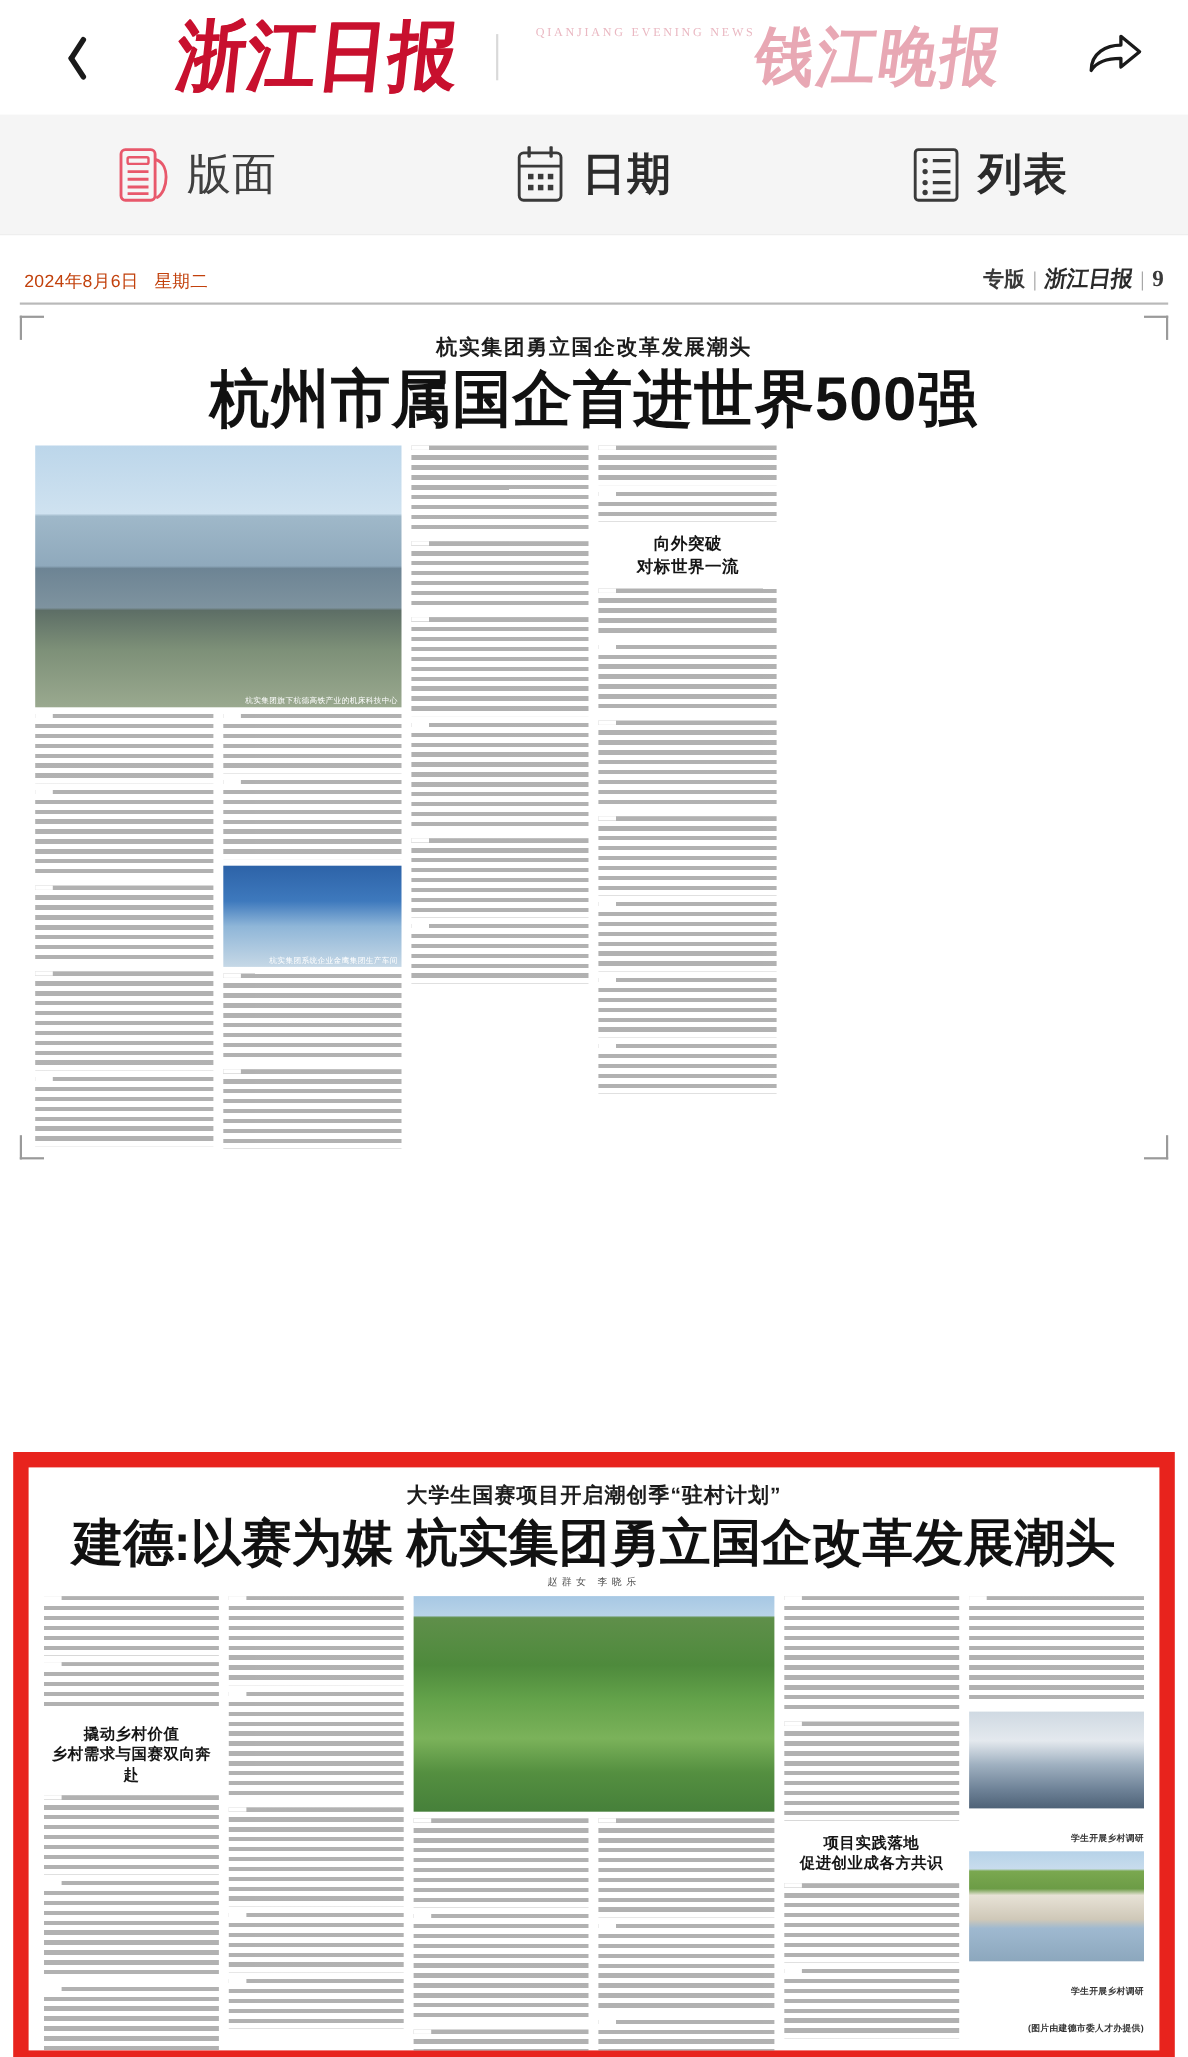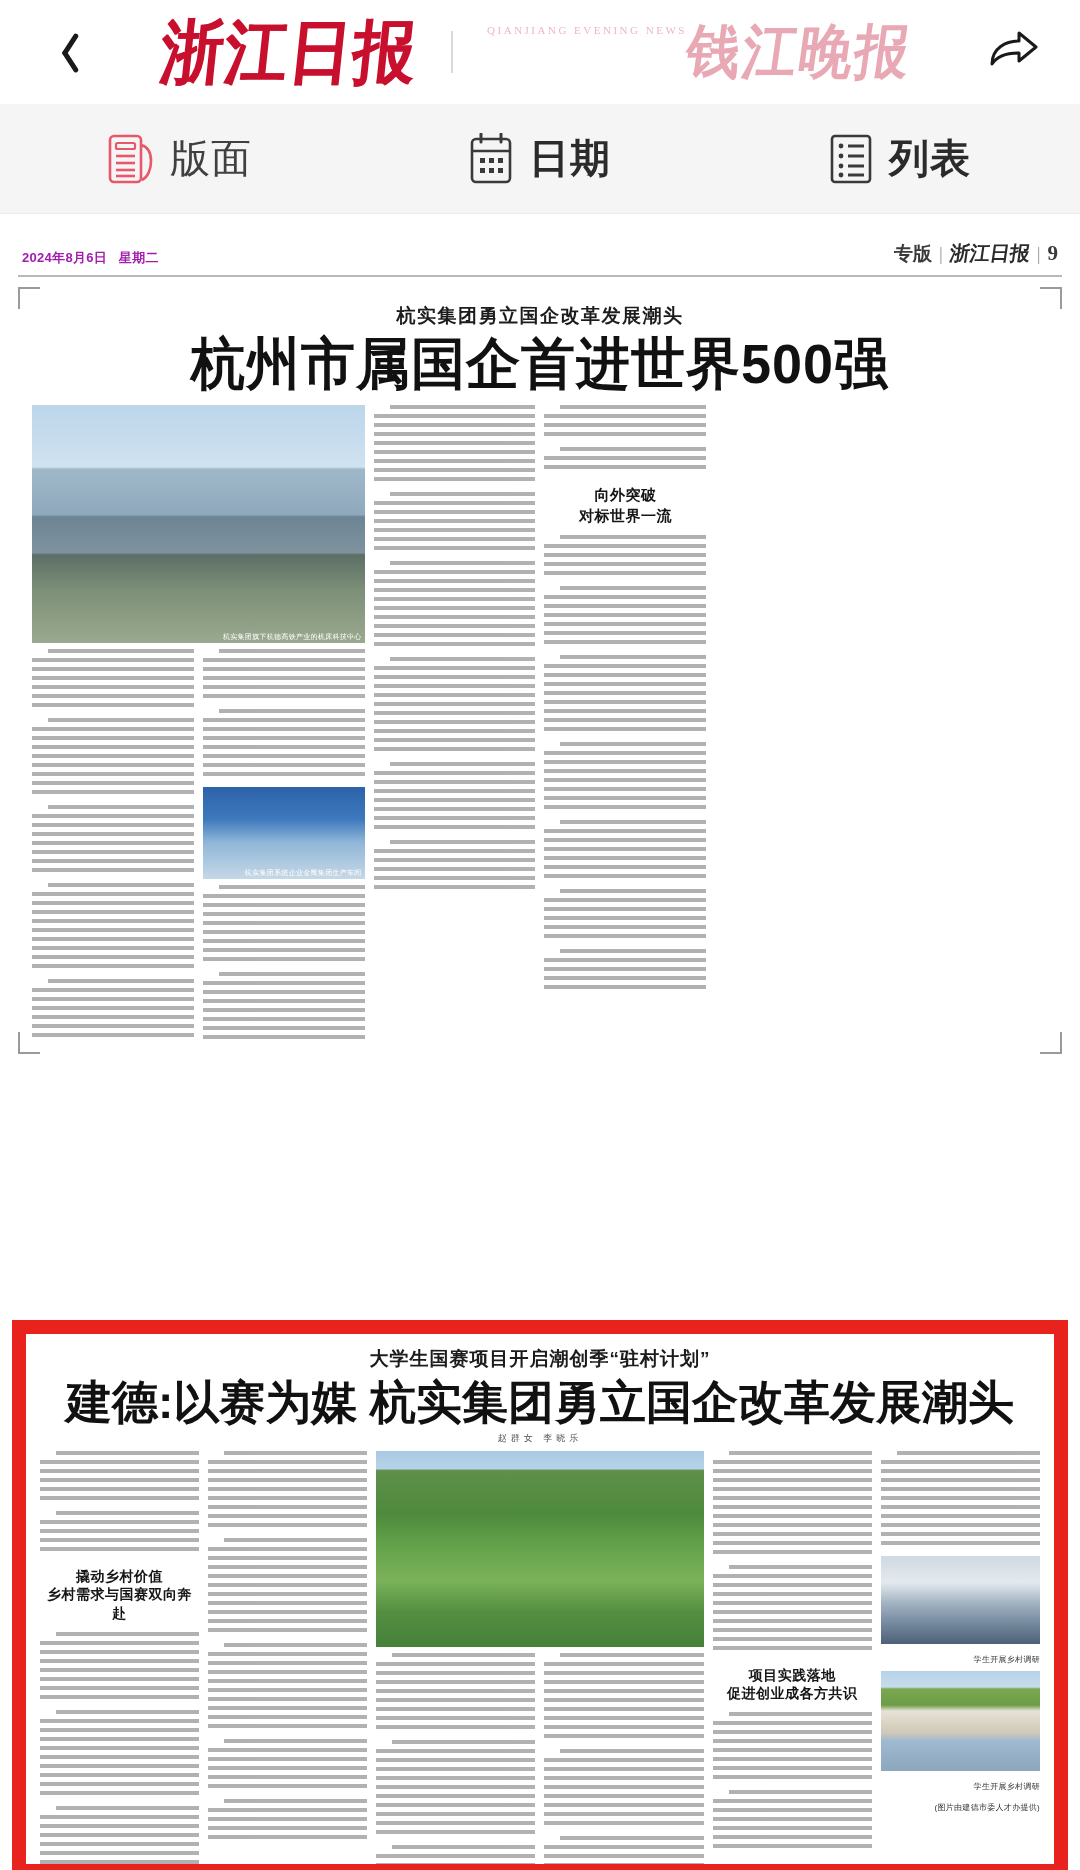--- a/index.html
+++ b/index.html
@@ -116,22 +116,22 @@
     width: 1044px;
   }
 
   
   .meta-row {
     display: flex; align-items: flex-end; justify-content: space-between;
     padding: 0 4px 8px 4px;
     border-bottom: 2px solid #b9b9b9;
   }
   .meta-date {
-    font-size: 13px; color: #a21caf; letter-spacing: 0.3px;
-    font-family: "Liberation Sans", sans-serif; font-weight: 700;
+    font-size: 16px; color: #c2410c; letter-spacing: 0.3px;
+    font-family: "Liberation Sans", sans-serif; font-weight: 400;
   }
   .meta-right {
     display: flex; align-items: baseline; gap: 7px;
     font-size: 19px; color: #3a3a3a; font-weight: 700;
     font-family: "Liberation Serif", serif;
   }
   .meta-right .sep { color: #9a9a9a; font-weight: 400; }
   .meta-right .mh {
     color: #2b2b2b; transform: skewX(-8deg); display: inline-block;
     font-size: 20px;
@@ -201,21 +201,22 @@
     font-family: "Liberation Sans", sans-serif;
   }
 
   .photo { width: 100%; position: relative; overflow: hidden; }
   .photo .cap {
     position: absolute; bottom: 1px; right: 3px;
     font-size: 7px; color: #fff; letter-spacing: 0.3px;
   }
   .cap-below {
     font-size: 8px; color: #333; text-align: right; letter-spacing: 0.3px;
-    margin-top: 4px;
+    margin-top: 16px;
+    font-weight: bold;
   }
 
   
   .ph-build {
     background:
       linear-gradient(180deg,#bcd6ea 0%,#cfe2f0 26%,#9fb8c9 27%,#8fa9bc 46%,#6d8494 47%,#7e939f 62%,#5d6e66 63%,#7d9078 78%,#9aa98f 100%);
   }
   .ph-hall {
     background:
       linear-gradient(180deg,#6d5b4e 0%,#8a7362 18%,#2e4c7a 22%,#20406e 44%,#4a5566 52%,#8d8c8a 62%,#a8a5a1 100%);

